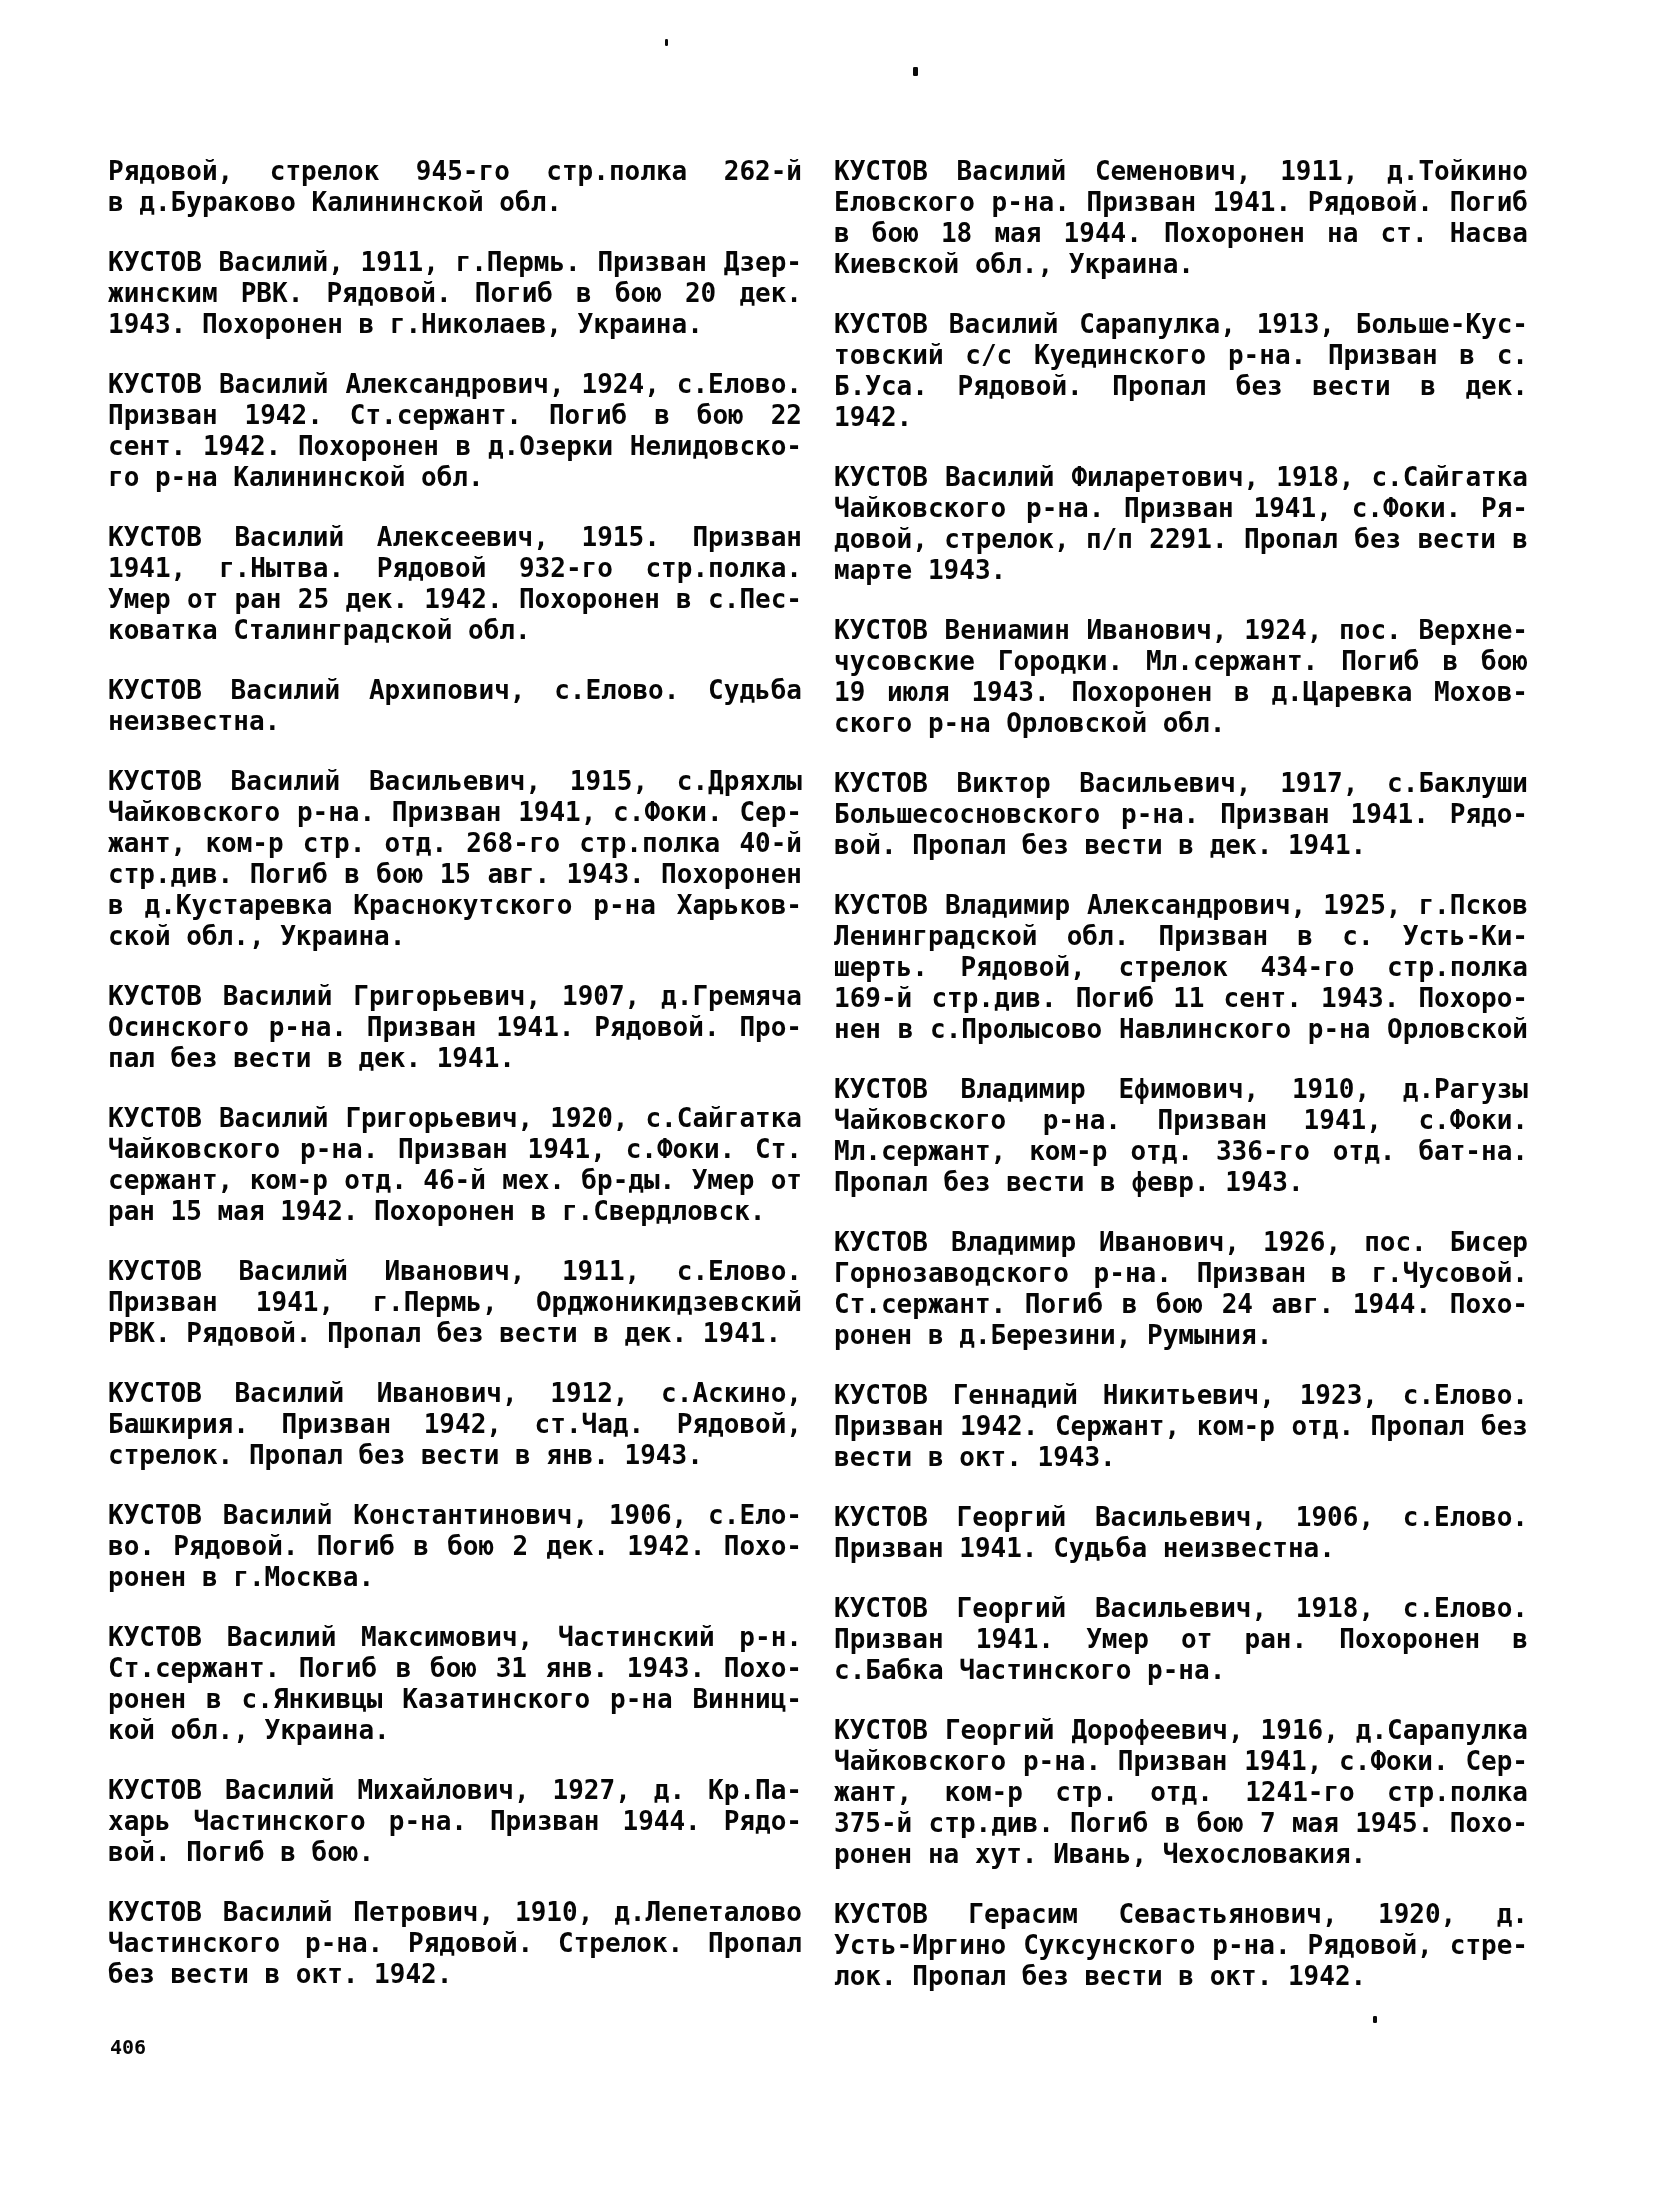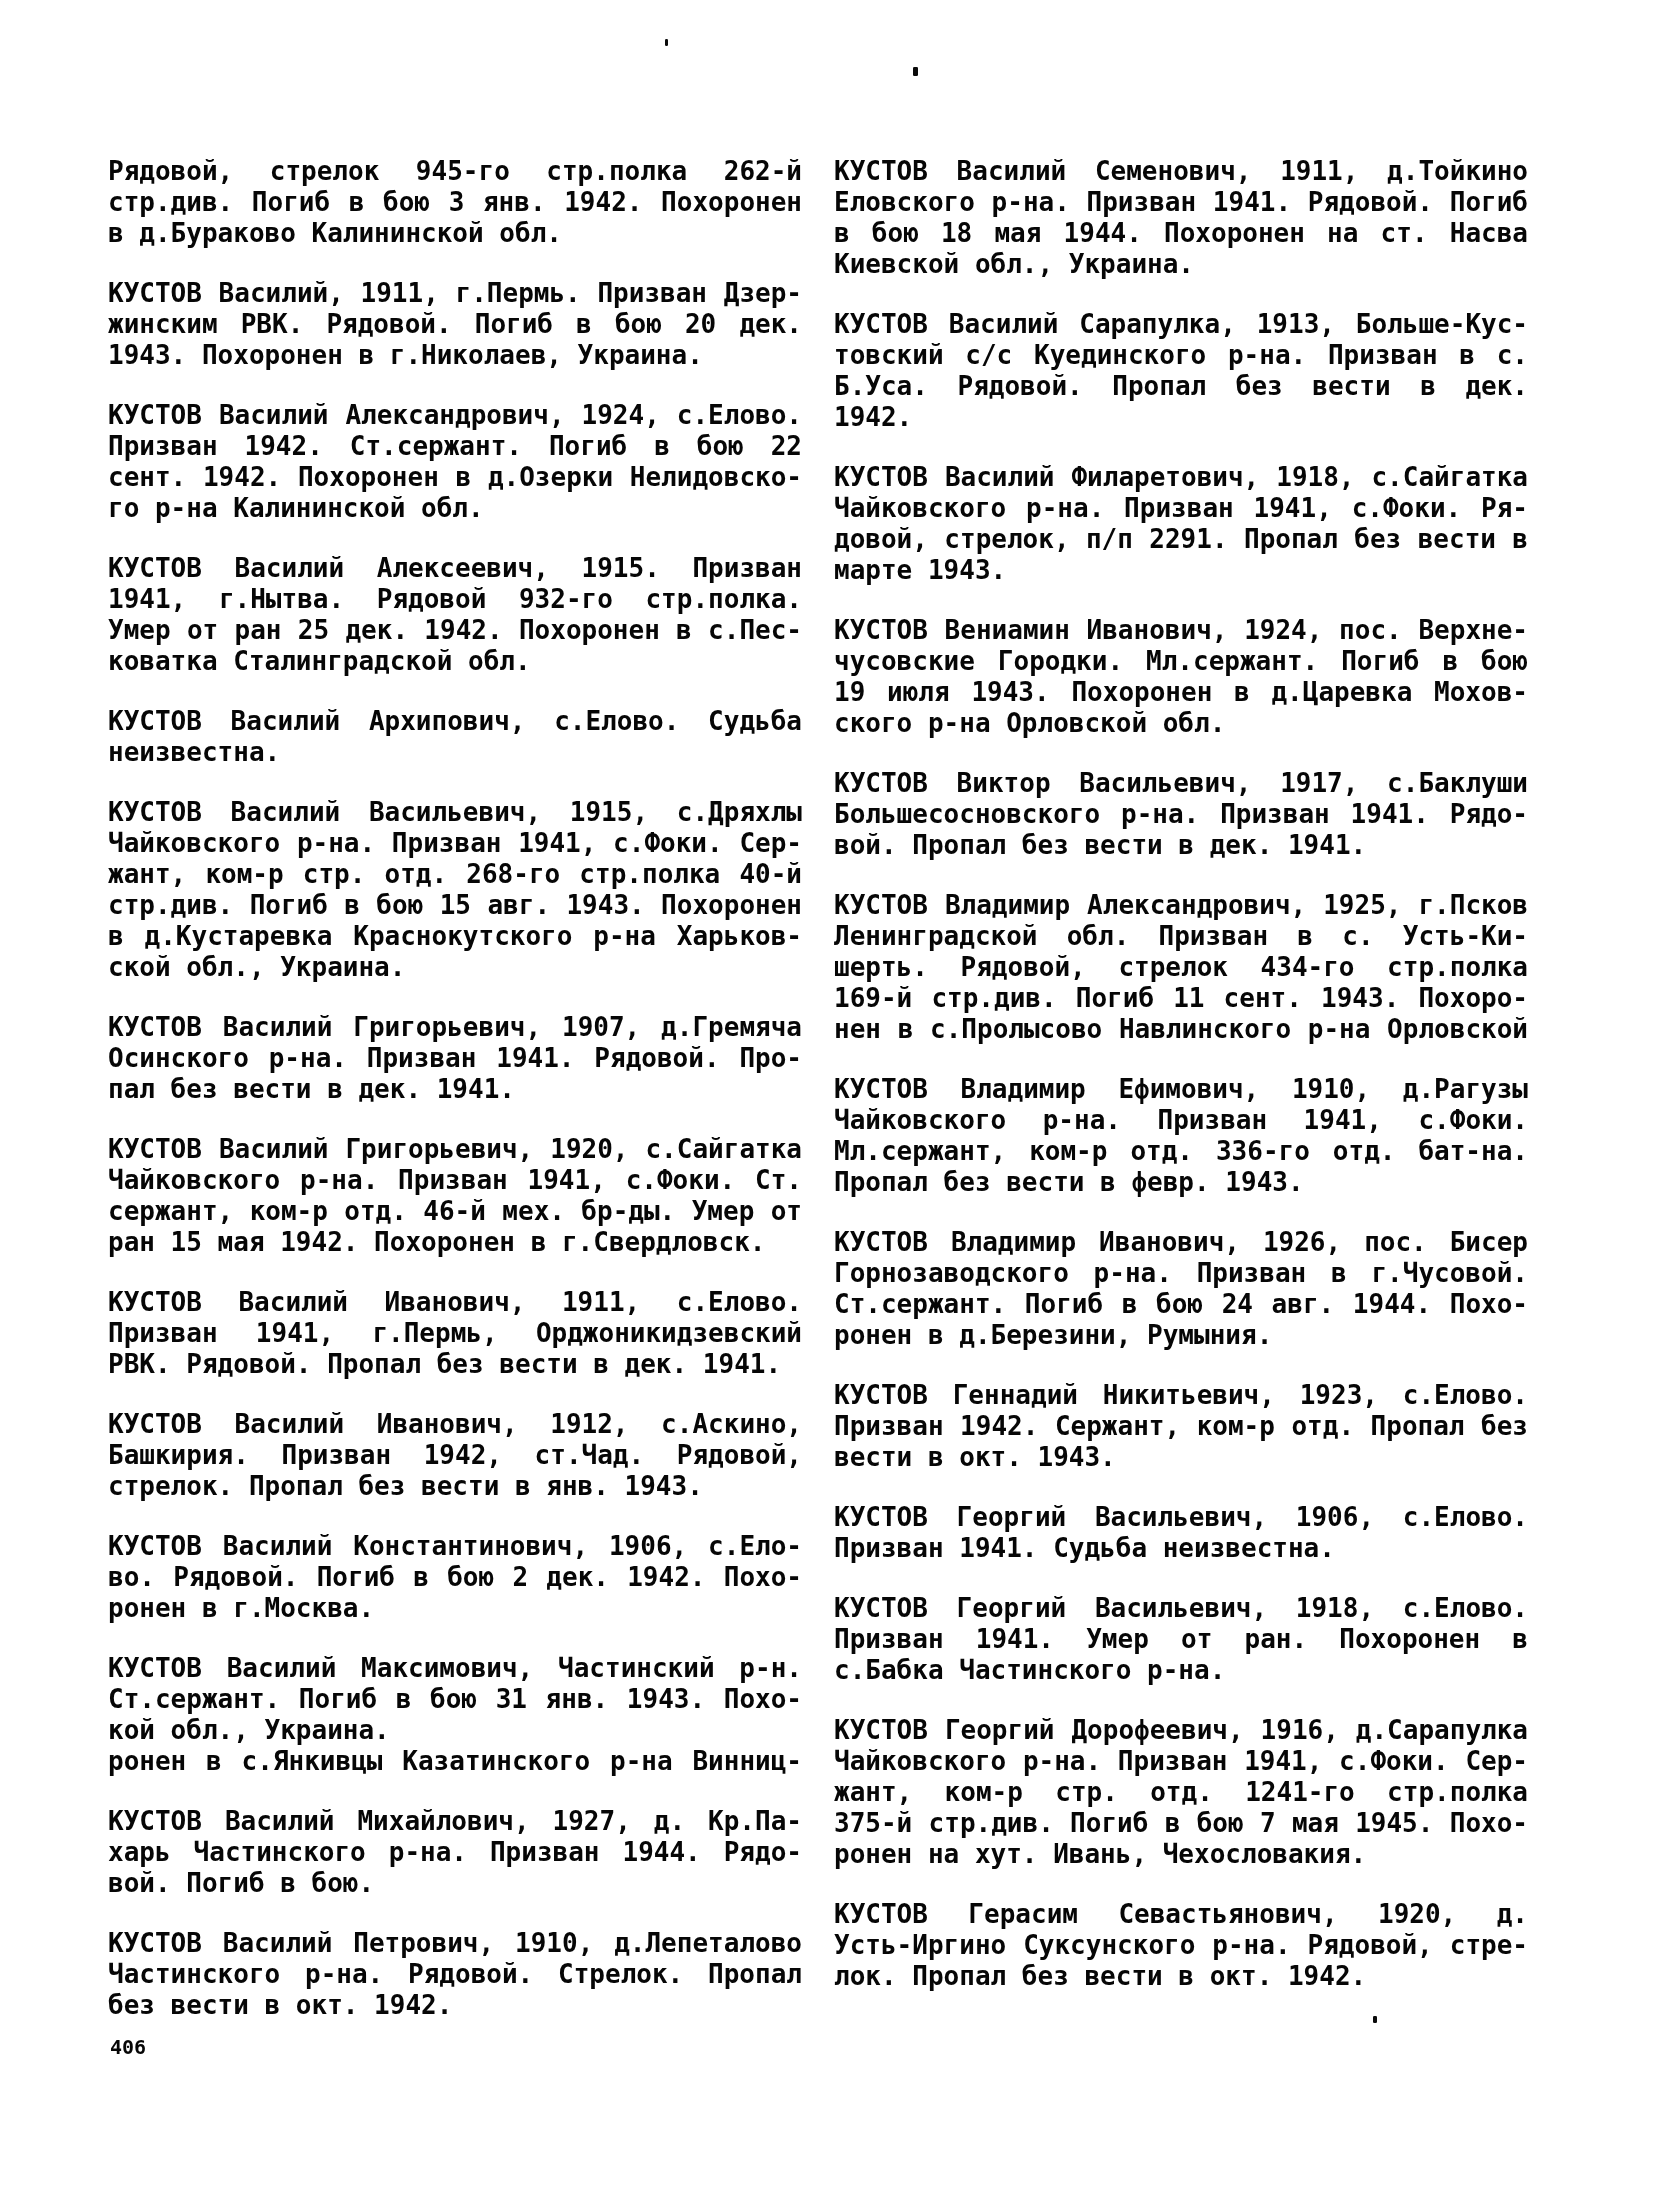--- a/index.html
+++ b/index.html
@@ -53,21 +53,20 @@
 <body>
 
 <div class="page">
   <div class="speck speck-1"></div>
   <div class="speck speck-2"></div>
   <div class="speck speck-3"></div>
 
   <div class="col col-left">
       <div class="entry">
         <div class="ln">Рядовой, стрелок 945-го стр.полка 262-й</div>
-        <div class="ln">стр.див. Погиб в бою 3 янв. 1942. Похоронен</div>
         <div class="ln last">в д.Бураково Калининской обл.</div>
       </div>
       <div class="entry">
         <div class="ln">КУСТОВ Василий, 1911, г.Пермь. Призван Дзер-</div>
         <div class="ln">жинским РВК. Рядовой. Погиб в бою 20 дек.</div>
         <div class="ln last">1943. Похоронен в г.Николаев, Украина.</div>
       </div>
       <div class="entry">
         <div class="ln">КУСТОВ Василий Александрович, 1924, с.Елово.</div>
         <div class="ln">Призван 1942. Ст.сержант. Погиб в бою 22</div>
@@ -114,22 +113,22 @@
         <div class="ln last">стрелок. Пропал без вести в янв. 1943.</div>
       </div>
       <div class="entry">
         <div class="ln">КУСТОВ Василий Константинович, 1906, с.Ело-</div>
         <div class="ln">во. Рядовой. Погиб в бою 2 дек. 1942. Похо-</div>
         <div class="ln last">ронен в г.Москва.</div>
       </div>
       <div class="entry">
         <div class="ln">КУСТОВ Василий Максимович, Частинский р-н.</div>
         <div class="ln">Ст.сержант. Погиб в бою 31 янв. 1943. Похо-</div>
+        <div class="ln">ронен в с.Янкивцы Казатинского р-на Винниц-</div>
         <div class="ln last">кой обл., Украина.</div>
-        <div class="ln">ронен в с.Янкивцы Казатинского р-на Винниц-</div>
       </div>
       <div class="entry">
         <div class="ln">КУСТОВ Василий Михайлович, 1927, д. Кр.Па-</div>
         <div class="ln">харь Частинского р-на. Призван 1944. Рядо-</div>
         <div class="ln last">вой. Погиб в бою.</div>
       </div>
       <div class="entry">
         <div class="ln">КУСТОВ Василий Петрович, 1910, д.Лепеталово</div>
         <div class="ln">Частинского р-на. Рядовой. Стрелок. Пропал</div>
         <div class="ln last">без вести в окт. 1942.</div>

